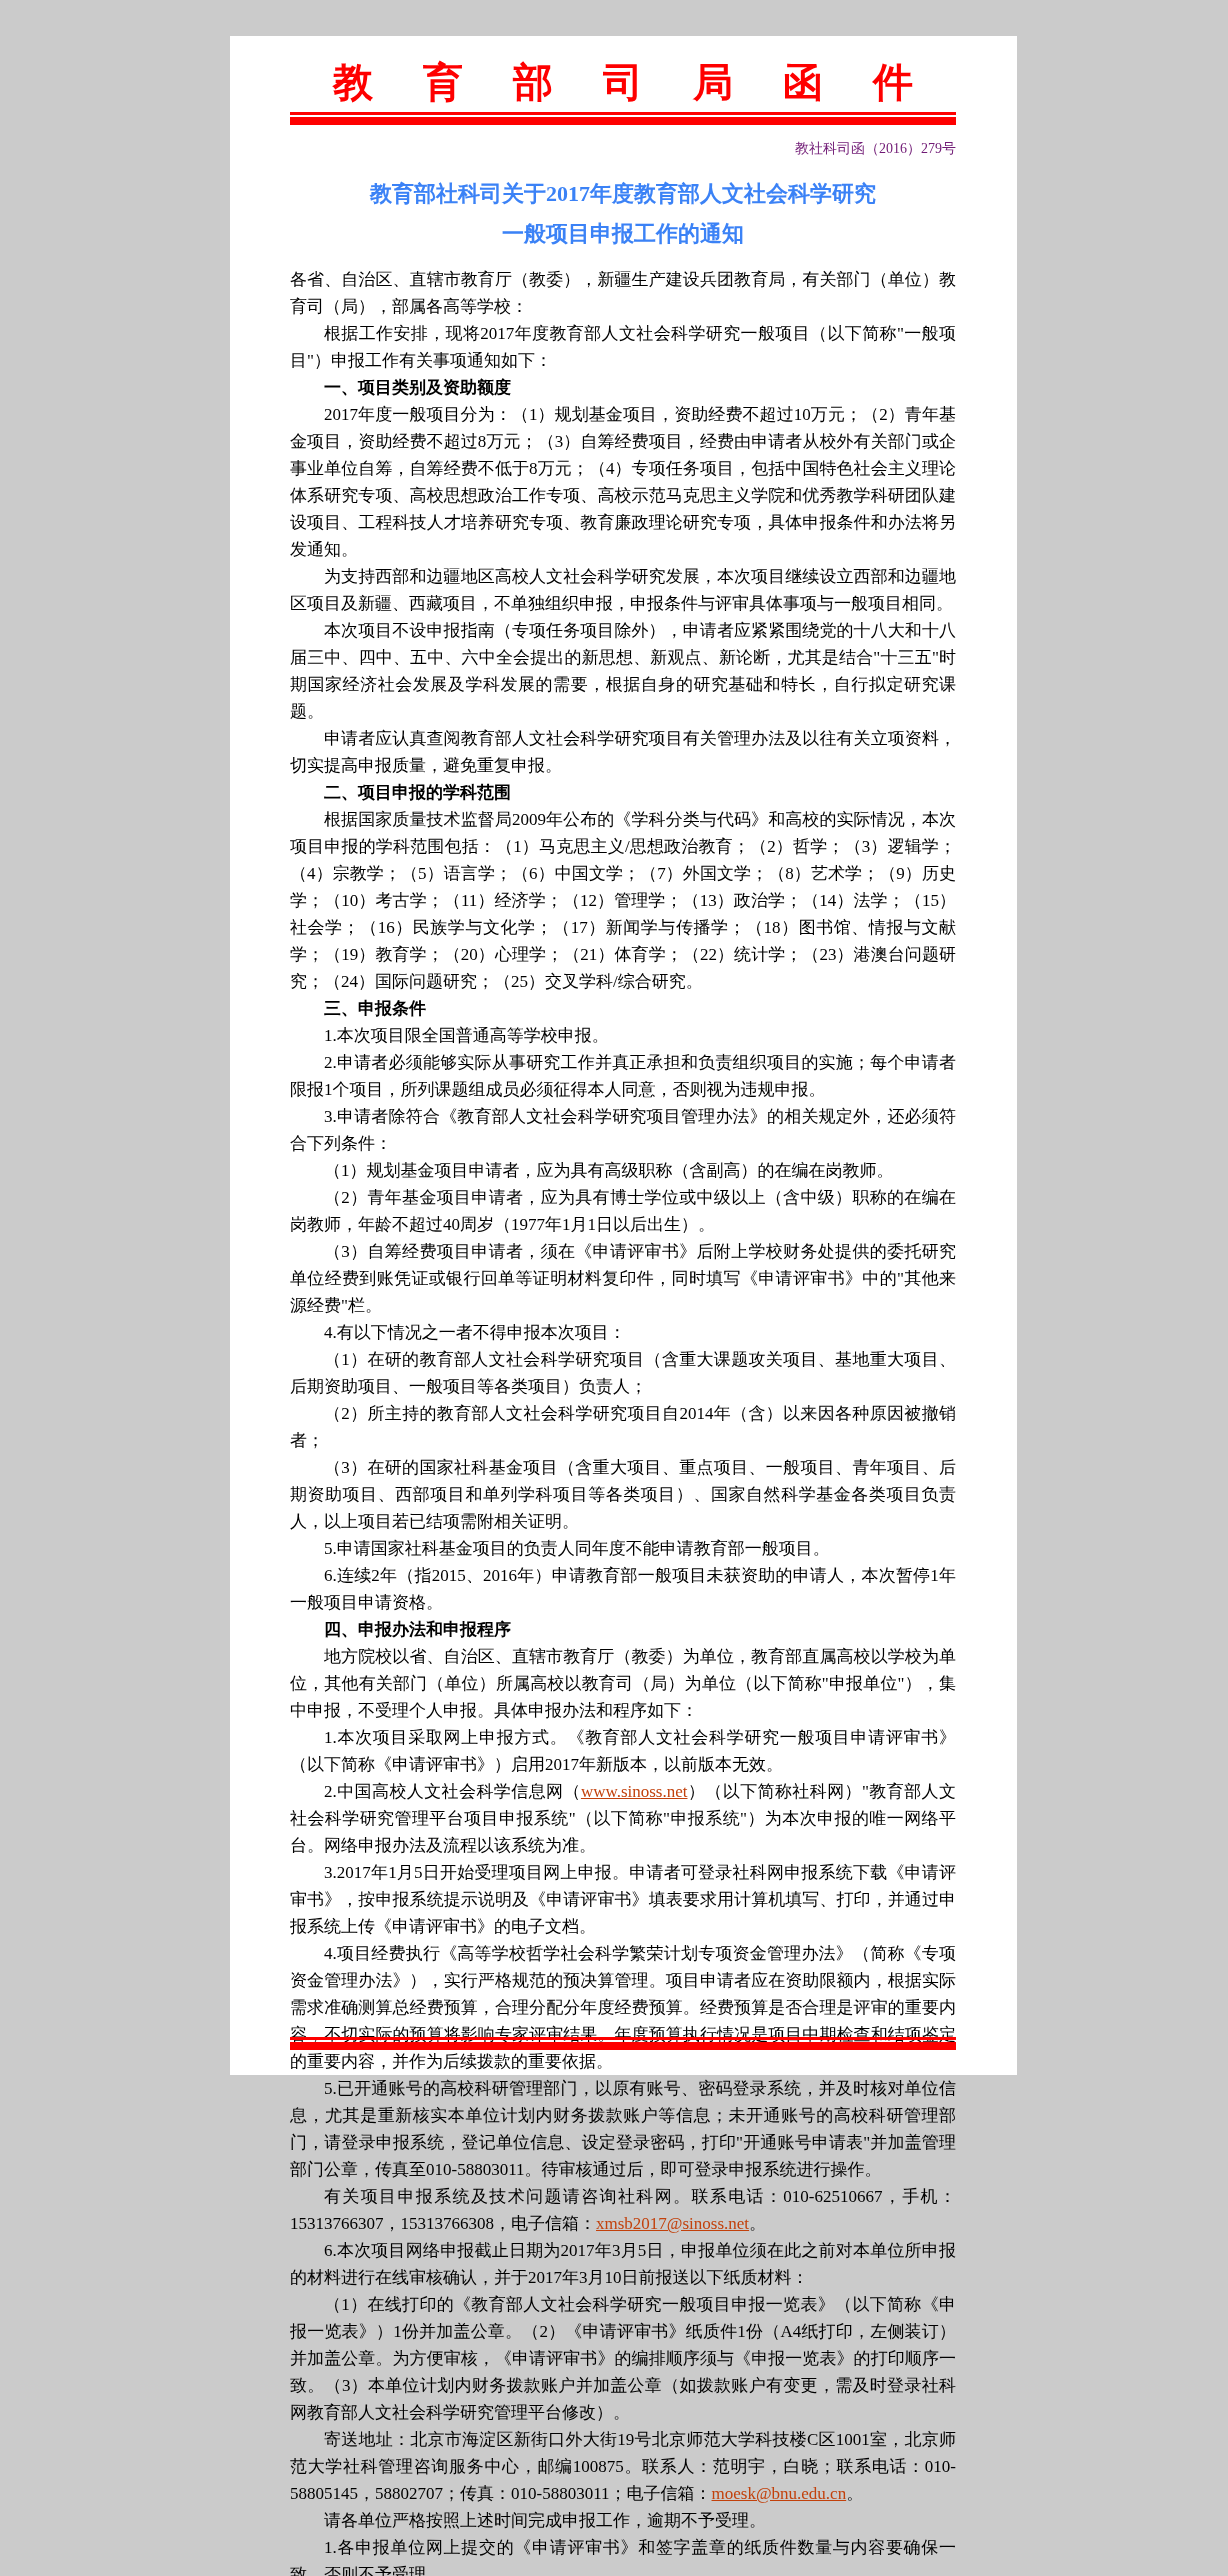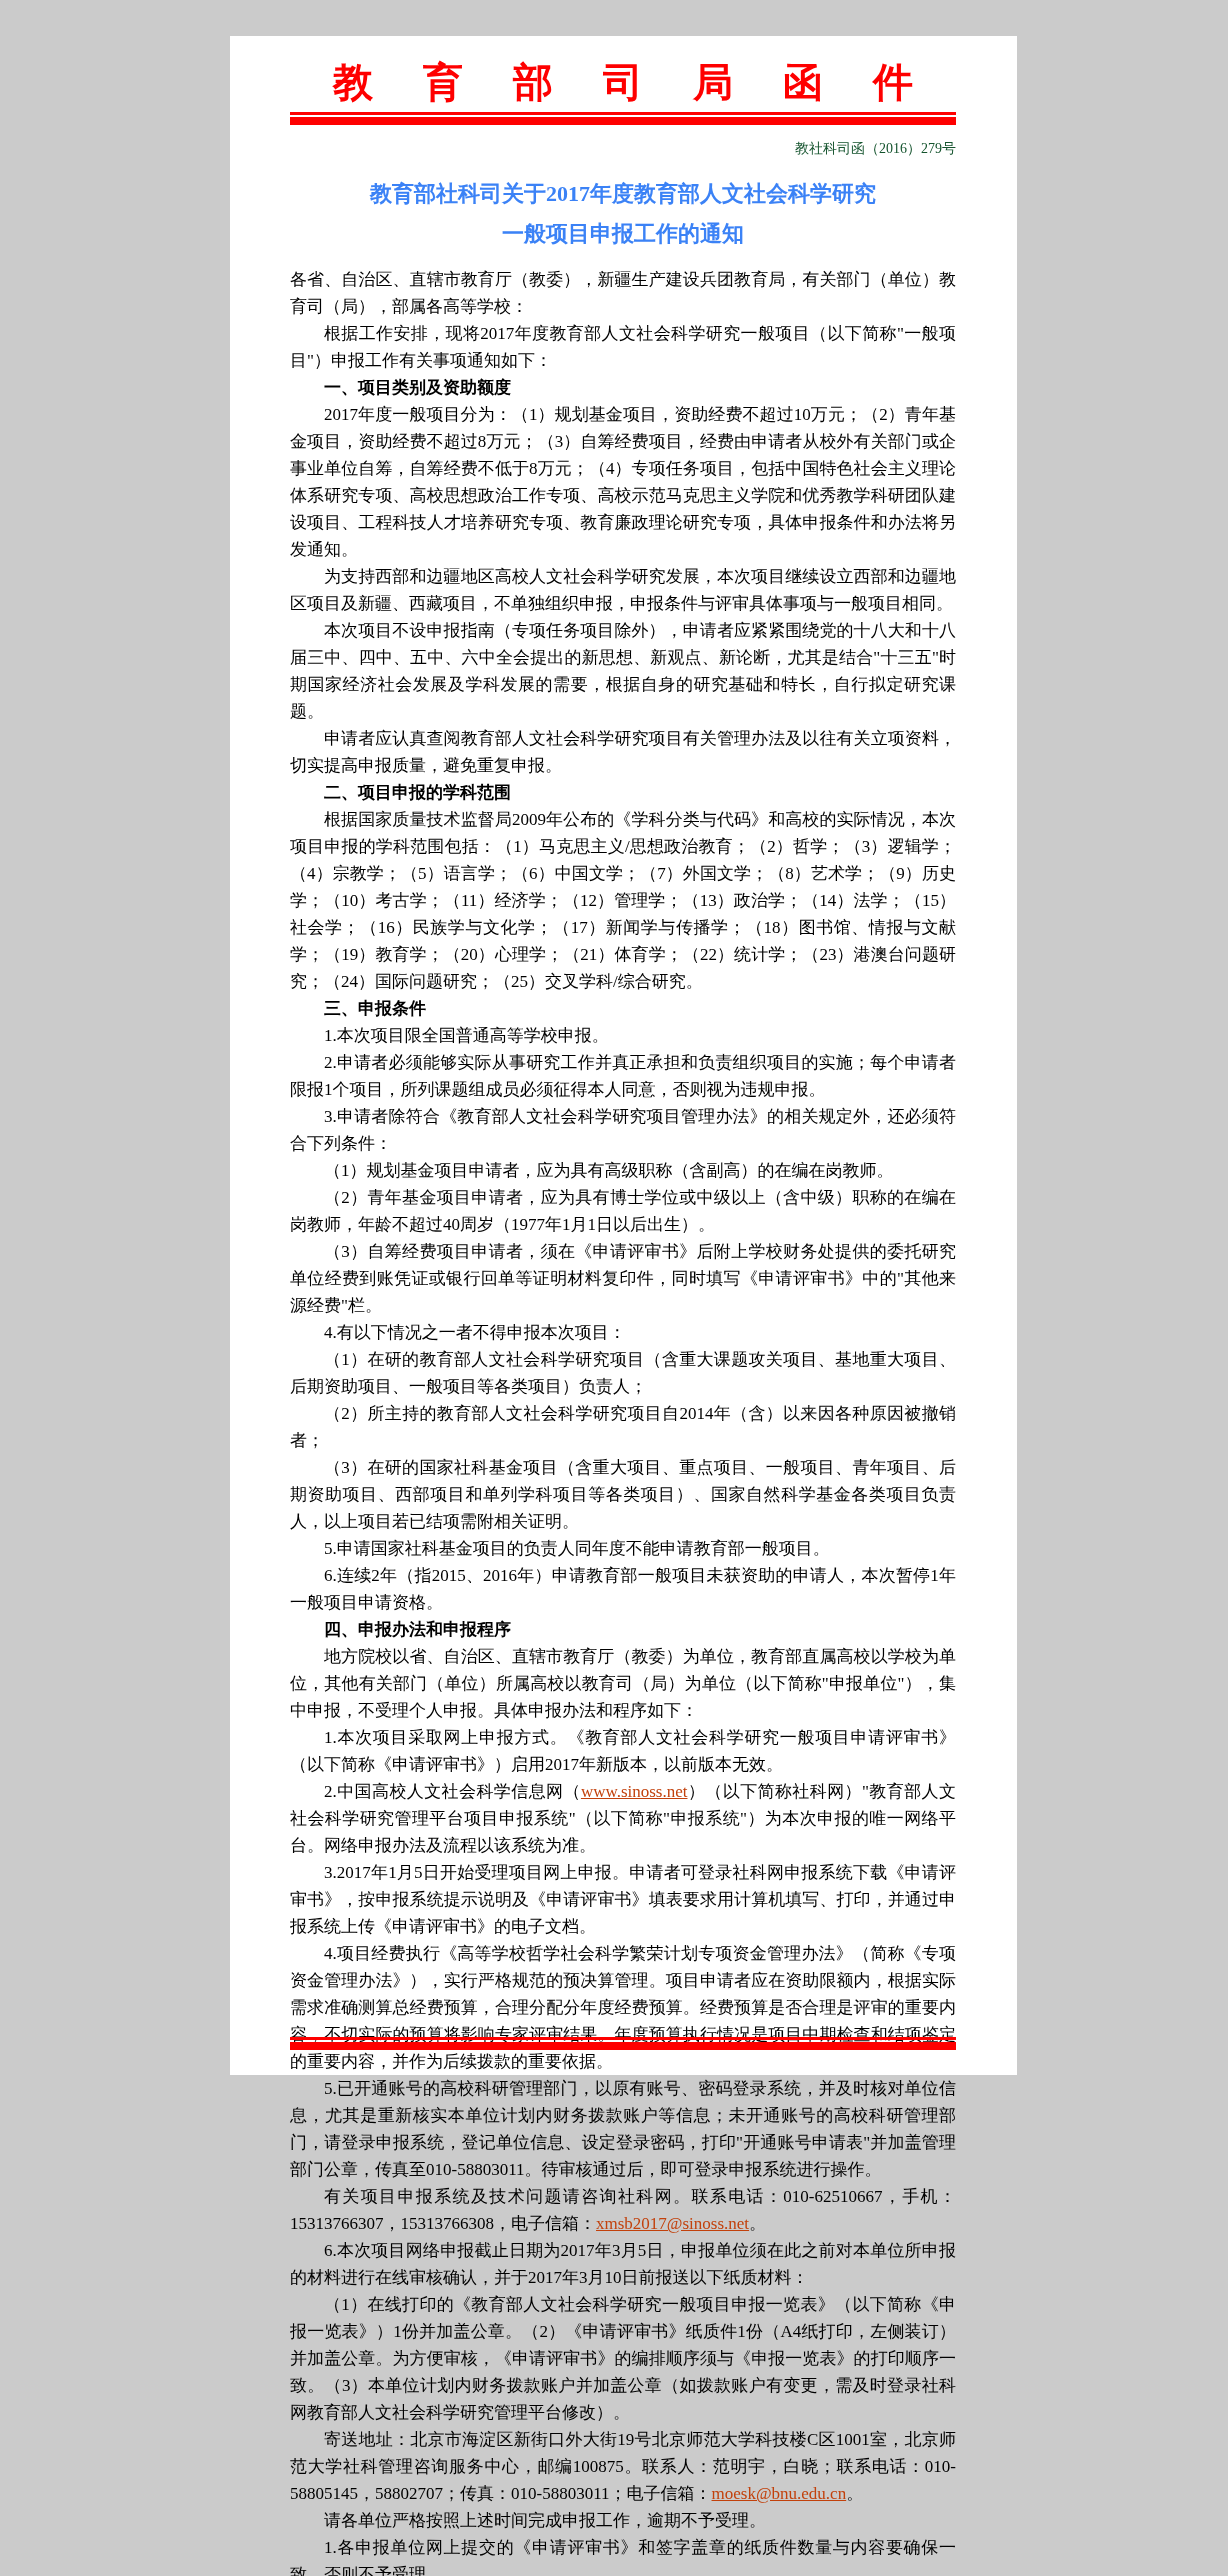--- a/index.html
+++ b/index.html
@@ -5,21 +5,21 @@
   html,body{margin:0;padding:0;}
   body{background:#cbcbcb;font-family:"Liberation Serif","DejaVu Serif",serif;}
   .screen{position:relative;width:1229px;height:2576px;background:#cbcbcb;overflow:hidden;margin:0 auto;}
   .page{position:absolute;left:230px;top:0;width:787px;height:2039px;background:#ffffff;margin-top:36px;}
   .content{box-sizing:border-box;height:100%;padding:0 61px 0 60px;position:relative;}
   .letter-head{padding-top:24px;color:#fe0000;font-size:40px;line-height:46px;font-weight:bold;
                text-align:center;letter-spacing:20px;text-indent:20px;white-space:nowrap;}
   .rule{margin-top:6px;}
   .rule .rule-thin{height:3px;background:#fe0000;margin-bottom:2px;}
   .rule .rule-thick{height:8px;background:#fe0000;}
-  .doc-number{margin-top:15px;font-size:14px;line-height:18px;text-align:right;color:#14532d;}
+  .doc-number{margin-top:15px;font-size:14px;line-height:18px;text-align:right;color:#701a75;}
   .title{margin:16px 0 0 0;font-size:22px;line-height:40px;font-weight:bold;text-align:center;color:#3b82f6;}
   .title .title-line{display:block;}
   .doc-body{margin-top:12px;font-size:17px;line-height:27px;color:#000;text-align:justify;}
   .doc-body p{margin:0;padding:0;}
   .doc-body p.para{text-indent:2em;}
   .doc-body p.flush{text-indent:0;}
   .doc-body p.heading{font-weight:bold;text-indent:2em;}
   .doc-body a, .doc-body .link{color:#c2410c;text-decoration:underline;cursor:pointer;word-break:break-all;}
   .rule.bottom{position:absolute;left:60px;right:61px;bottom:25px;margin-top:0;}
 </style>

